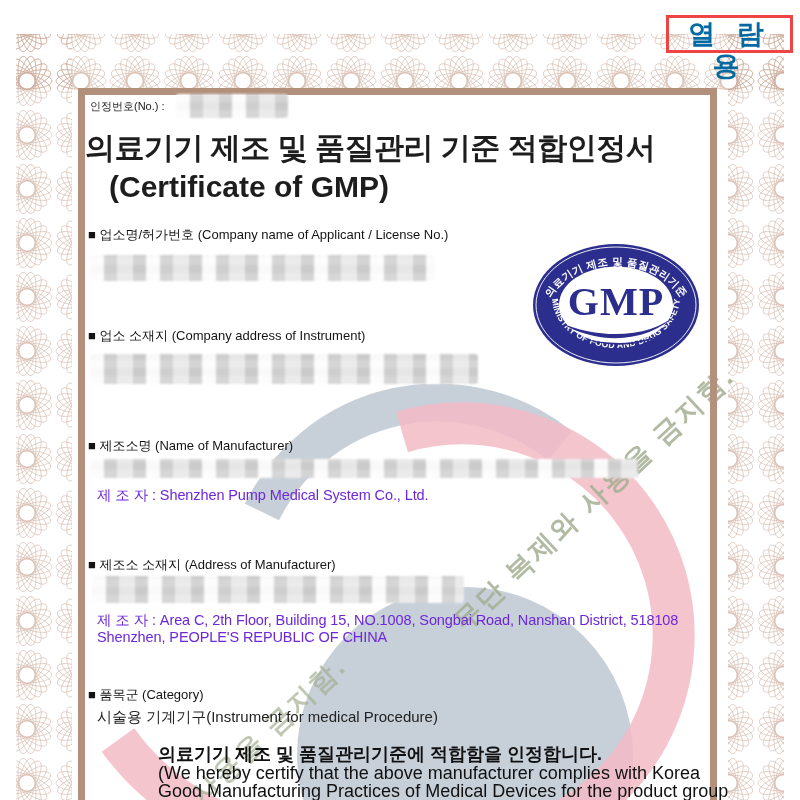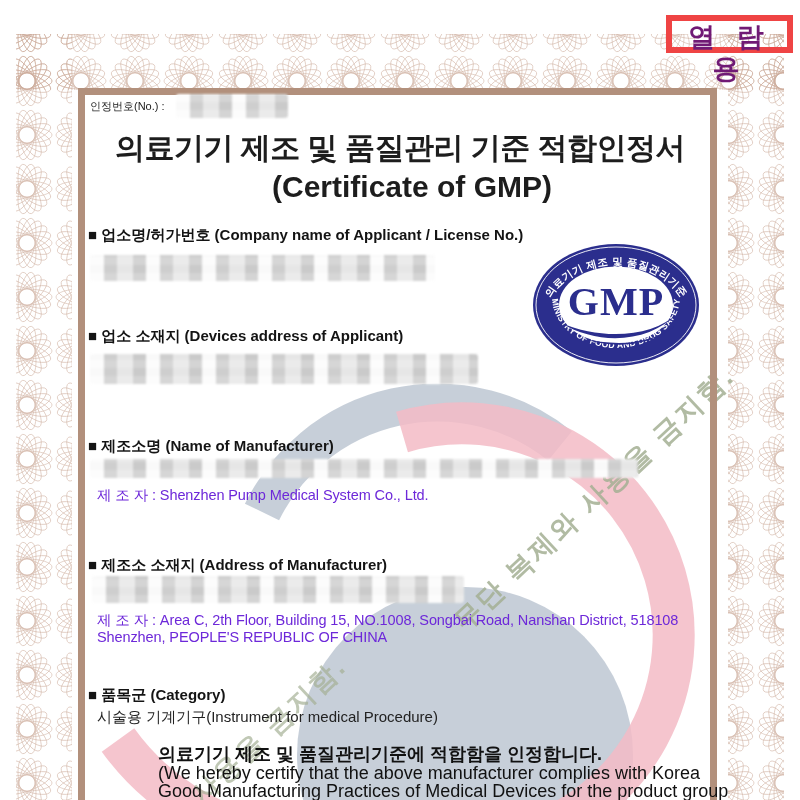--- a/index.html
+++ b/index.html
@@ -21,41 +21,41 @@
   #taegeuk-svg{left:0;top:0;width:800px;height:800px;pointer-events:none;}
   .wm-text{
     white-space:nowrap;font-weight:600;font-size:27px;letter-spacing:3px;
     color:rgba(163,175,147,0.85);transform-origin:0 0;pointer-events:none;
   }
   #wm-text-1{left:446px;top:612px;transform:rotate(-43deg);}
   #wm-text-2{left:58px;top:902px;transform:rotate(-43deg);opacity:.8;}
   
   #stamp{
     left:666px;top:15px;width:127px;height:38px;
-    border:6px solid #ef4444;box-sizing:border-box;
-    color:#701a75;font-weight:bold;font-size:27px;line-height:32px;
+    border:3px solid #ef4444;box-sizing:border-box;
+    color:#0369a1;font-weight:bold;font-size:27px;line-height:32px;
     text-align:center;letter-spacing:7px;
   }
   
   #cert-no-row{left:90px;top:94px;font-size:11px;}
   #cert-no-row .lbl{vertical-align:middle;}
   .redacted{
     display:inline-block;border-radius:3px;
     background-color:#dfdfdf;
     background-image:
       repeating-linear-gradient(90deg, rgba(255,255,255,.85) 0 14px, rgba(198,198,198,.55) 14px 27px, rgba(236,236,236,.75) 27px 43px, rgba(186,186,186,.45) 43px 56px),
       repeating-linear-gradient(0deg, rgba(255,255,255,.35) 0 8px, rgba(204,204,204,.4) 8px 16px);
     filter:blur(1.2px);
   }
   .redacted.abs{display:block;}
-  #title-block{left:85px;top:128px;width:630px;text-align:center;font-weight:600;color:#1d1d1d;}
+  #title-block{left:85px;top:128px;width:630px;font-weight:600;color:#1d1d1d;}
   #title-ko{font-size:30px;line-height:40px;letter-spacing:-0.5px;}
   #title-en{font-size:30px;line-height:37px;font-weight:600;margin-left:24px;}
   
-  .sec-heading{font-size:15px;font-weight:bold;color:#141414;white-space:nowrap;}
+  .sec-heading{font-size:13px;font-weight:normal;color:#141414;white-space:nowrap;}
   #sec1-h{left:88px;top:226px;}
   #sec1-r{left:90px;top:255px;width:345px;height:26px;}
   #sec2-h{left:88px;top:327px;}
   #sec2-r{left:90px;top:354px;width:388px;height:30px;}
   #sec3-h{left:88px;top:437px;}
   #sec3-r{left:90px;top:459px;width:548px;height:19px;}
   #sec3-d{left:97px;top:487px;}
   #sec4-h{left:88px;top:556px;}
   #sec4-r{left:92px;top:576px;width:372px;height:27px;}
   #sec4-d{left:97px;top:612px;width:618px;}
@@ -115,21 +115,21 @@
 </div>
 
 <div id="title-block" class="abs">
   <div id="title-ko">의료기기 제조 및 품질관리 기준 적합인정서</div>
   <div id="title-en">(Certificate of GMP)</div>
 </div>
 
 <div id="sec1-h" class="abs sec-heading">■ 업소명/허가번호 (Company name of Applicant / License No.)</div>
 <div id="sec1-r" class="abs redacted"></div>
 
-<div id="sec2-h" class="abs sec-heading">■ 업소 소재지 (Devices address of Applicant)</div>
+<div id="sec2-h" class="abs sec-heading">■ 업소 소재지 (Company address of Instrument)</div>
 <div id="sec2-r" class="abs redacted"></div>
 
 <div id="sec3-h" class="abs sec-heading">■ 제조소명 (Name of Manufacturer)</div>
 <div id="sec3-r" class="abs redacted"></div>
 <div id="sec3-d" class="abs maker-line">제 조 자 : Shenzhen Pump Medical System Co., Ltd.</div>
 
 <div id="sec4-h" class="abs sec-heading">■ 제조소 소재지 (Address of Manufacturer)</div>
 <div id="sec4-r" class="abs redacted"></div>
 <div id="sec4-d" class="abs maker-line">제 조 자 : Area C, 2th Floor, Building 15, NO.1008, Songbai Road, Nanshan District, 518108 Shenzhen, PEOPLE'S REPUBLIC OF CHINA</div>
 

